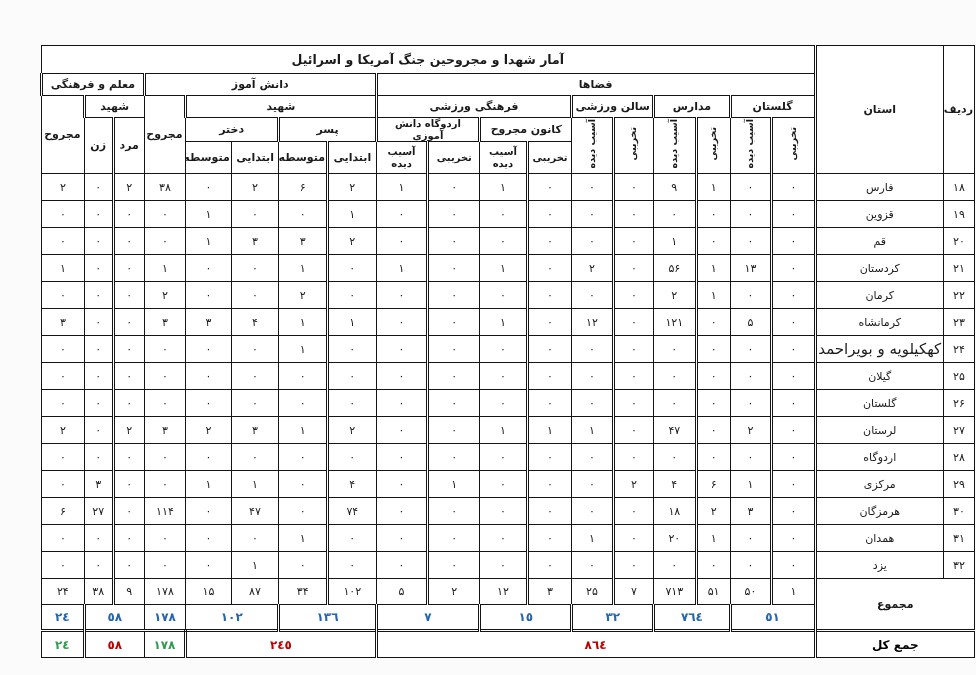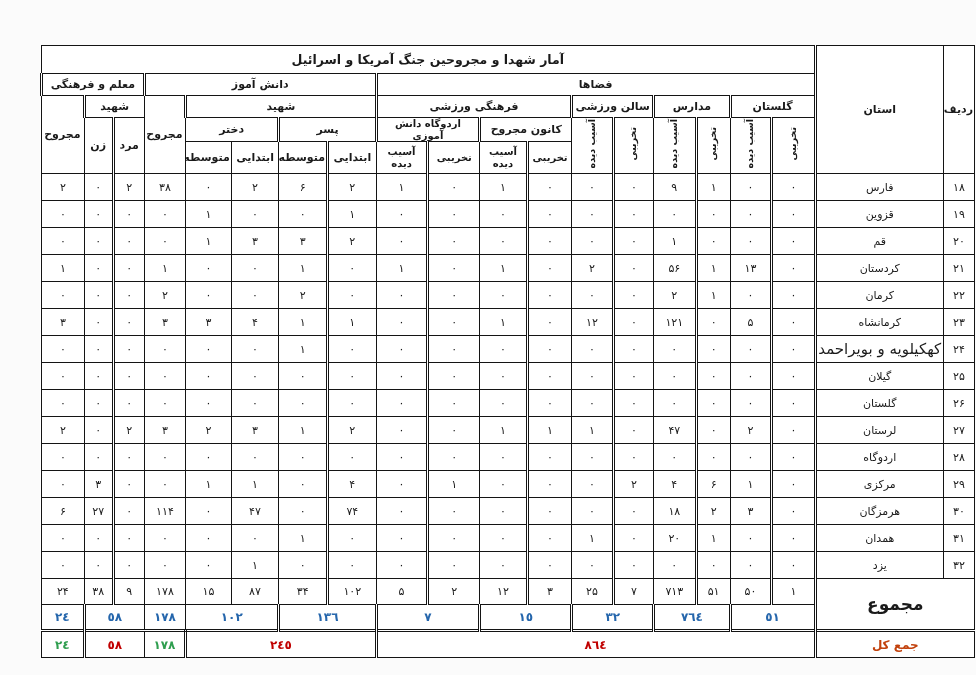--- a/index.html
+++ b/index.html
@@ -12,22 +12,22 @@
   tr.r-title{height:28px;} tr.r2{height:22px;} tr.r3{height:22px;} tr.r4{height:22px;} tr.r5{height:32px;}
   tr.data-row{height:27px;} tr.totals-row{height:26px;} tr.blue-row{height:26px;} tr.grand-row{height:27px;}
   .title-cell{font-size:12.5px;}
   .prov{font-size:11px;white-space:nowrap;}
   .prov.small{font-size:15px;}
   .num{font-size:11px;}
   .vert{display:inline-block;writing-mode:vertical-rl;transform:rotate(180deg);font-size:9.5px;line-height:1.15;white-space:normal;max-height:52px;}
   .wrap2{white-space:normal;font-size:10px;line-height:1.15;}
   .blue-row td{color:#2566ac;font-weight:bold;font-size:12px;}
   .grand-row td{font-weight:bold;font-size:12px;border-top:3px double #141414;}
-  .c-red{color:#c00000;} .c-green{color:#2f9e4f;} .c-black{color:#c2410c;font-weight:bold;}
-  .lbl{font-size:17px;font-weight:bold;}
+  .c-red{color:#c00000;} .c-green{color:#2f9e4f;} .c-black{color:#000000;font-weight:bold;}
+  .lbl{font-size:11px;font-weight:bold;}
 </style>
 </head>
 <body>
 
 <div class="page">
   <table>
     <colgroup>
       <col style="width:30px">
         <col style="width:124px">
       <col style="width:42px">

